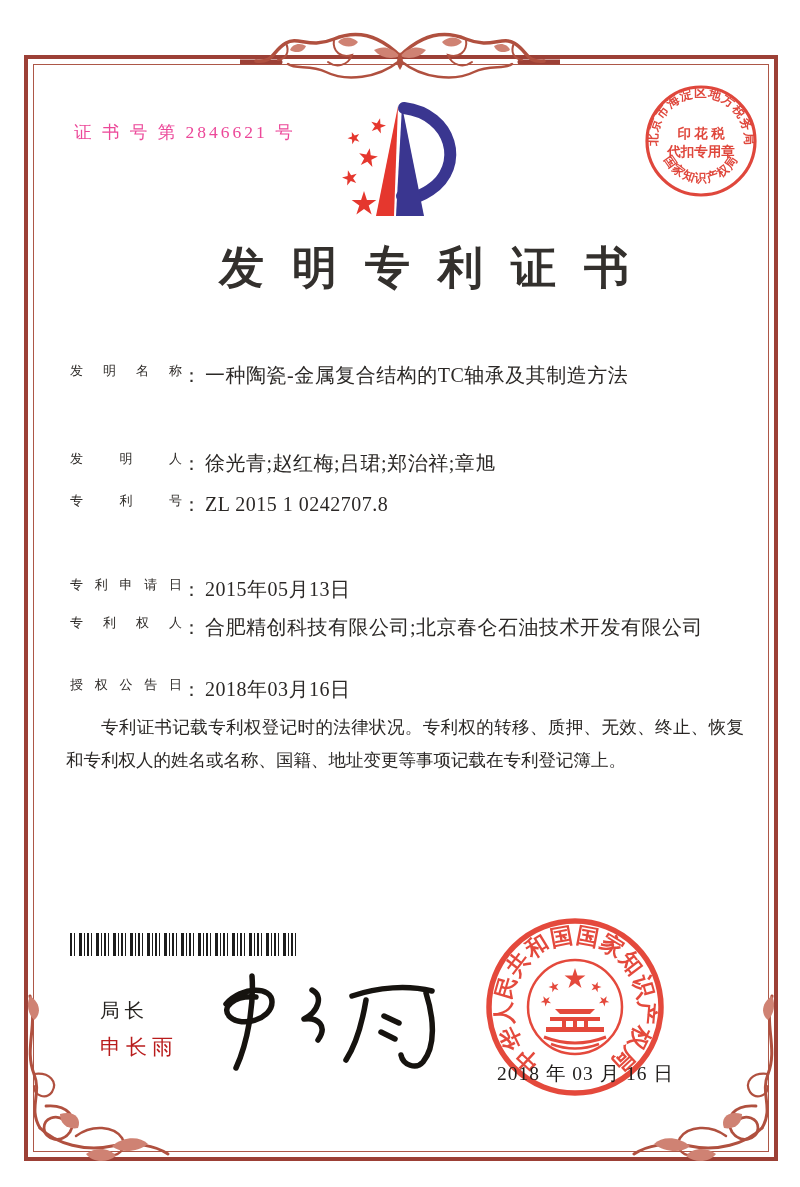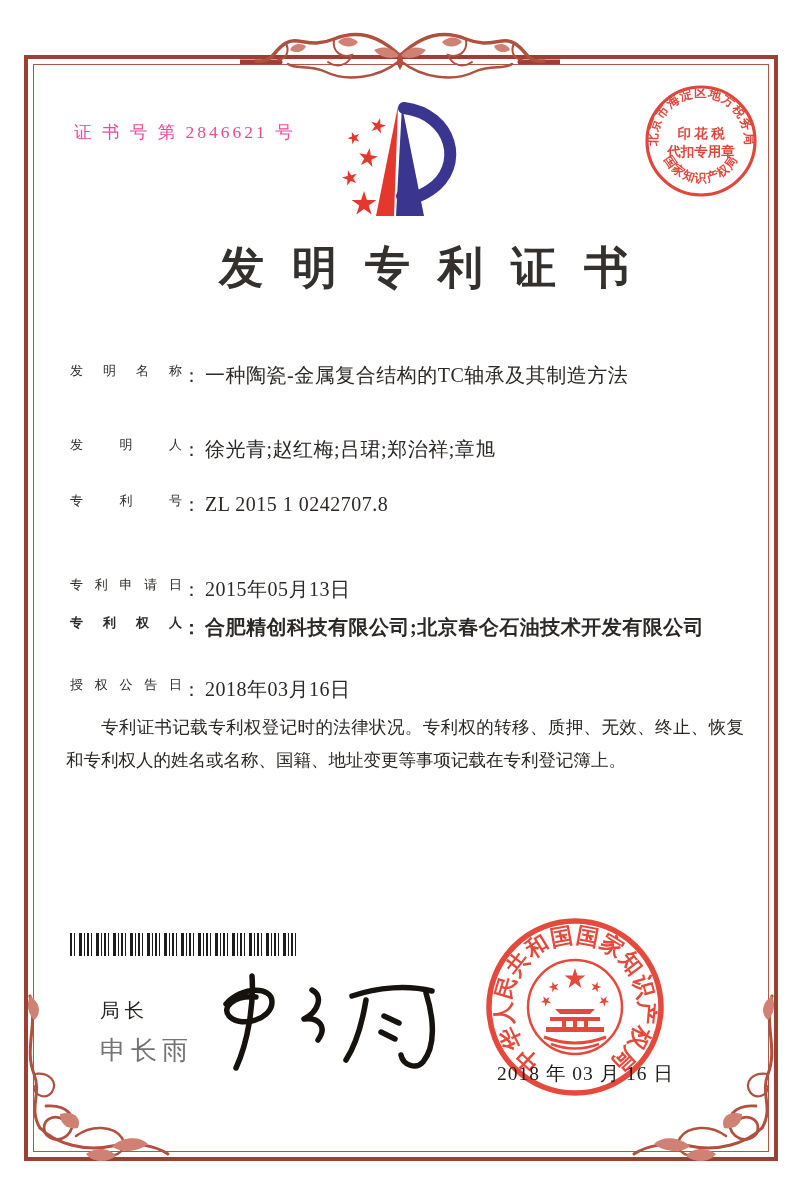--- a/index.html
+++ b/index.html
@@ -19,35 +19,35 @@
   
   .cert-no{position:absolute;left:74px;top:120px;font-size:17.5px;color:#ec4899;letter-spacing:3px;}
   .title{position:absolute;left:0;right:0;top:238px;text-align:center;
     font-size:45px;font-weight:600;color:#33302d;letter-spacing:28px;padding-left:28px;margin-left:48px;}
   .fields{position:absolute;left:70px;right:56px;top:0;}
   .frow{position:absolute;left:0;right:0;white-space:nowrap;}
   .frow .flabel{display:inline-block;width:112px;font-size:13px;color:#2e2b28;
     text-align:justify;text-align-last:justify;vertical-align:top;}
   .frow .fcolon{font-size:19px;color:#2e2b28;}
   .frow .fvalue{font-size:20px;color:#2b2826;letter-spacing:0.5px;}
-  .r0{top:362px;} .r1{top:436px;} .r2{top:492px;} .r3{top:576px;} .r4{top:614px;font-weight:bold;} .r5{top:676px;}
+  .r0{top:362px;} .r1{top:450px;} .r2{top:492px;} .r3{top:576px;} .r4{top:614px;} .r5{top:676px;}
   .body-text{position:absolute;left:66px;right:56px;top:711px;}
   .body-text p{margin:0;font-size:17.5px;line-height:33px;color:#2a2725;
     text-indent:2em;text-align:justify;}
   
   .barcode{position:absolute;left:70px;top:933px;width:228px;height:23px;
     background:repeating-linear-gradient(90deg,
       #1c1c1c 0 2px, transparent 2px 4px,
       #1c1c1c 4px 5px, transparent 5px 9px,
       #1c1c1c 9px 12px, transparent 12px 14px,
       #1c1c1c 14px 15px, transparent 15px 17px);}
   
   .officer-title{position:absolute;left:100px;top:997px;font-size:19.5px;color:#262320;letter-spacing:5px;
     font-family:"Liberation Sans","DejaVu Sans",sans-serif;}
-  .officer-name{position:absolute;left:100px;top:1033px;font-size:26px;color:#737373;letter-spacing:5px;
+  .officer-name{position:absolute;left:100px;top:1033px;font-size:21px;color:#b91c1c;letter-spacing:5px;
     font-family:"Liberation Sans","DejaVu Sans",sans-serif;}
   .signature{position:absolute;left:192px;top:964px;}
   
   .tax-stamp{position:absolute;left:642px;top:82px;opacity:0.92;}
   .main-seal{position:absolute;left:480px;top:912px;opacity:0.93;}
   .issue-date{position:absolute;left:497px;top:1060px;font-size:19.5px;color:#1f1c1a;
     letter-spacing:1px;z-index:5;}
   
   .top-ornament{position:absolute;left:240px;top:6px;}
   .corner-bl{position:absolute;left:16px;bottom:16px;}

